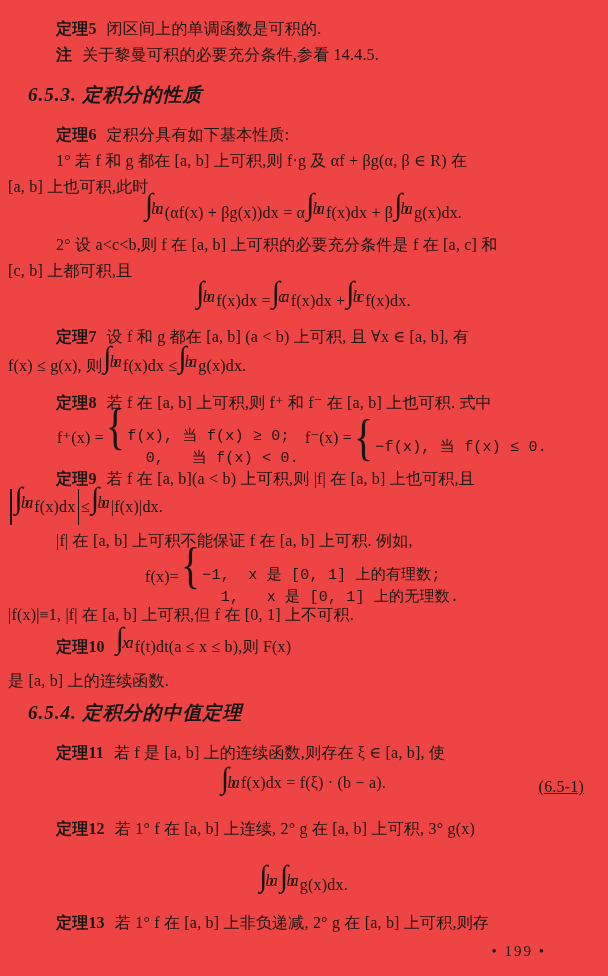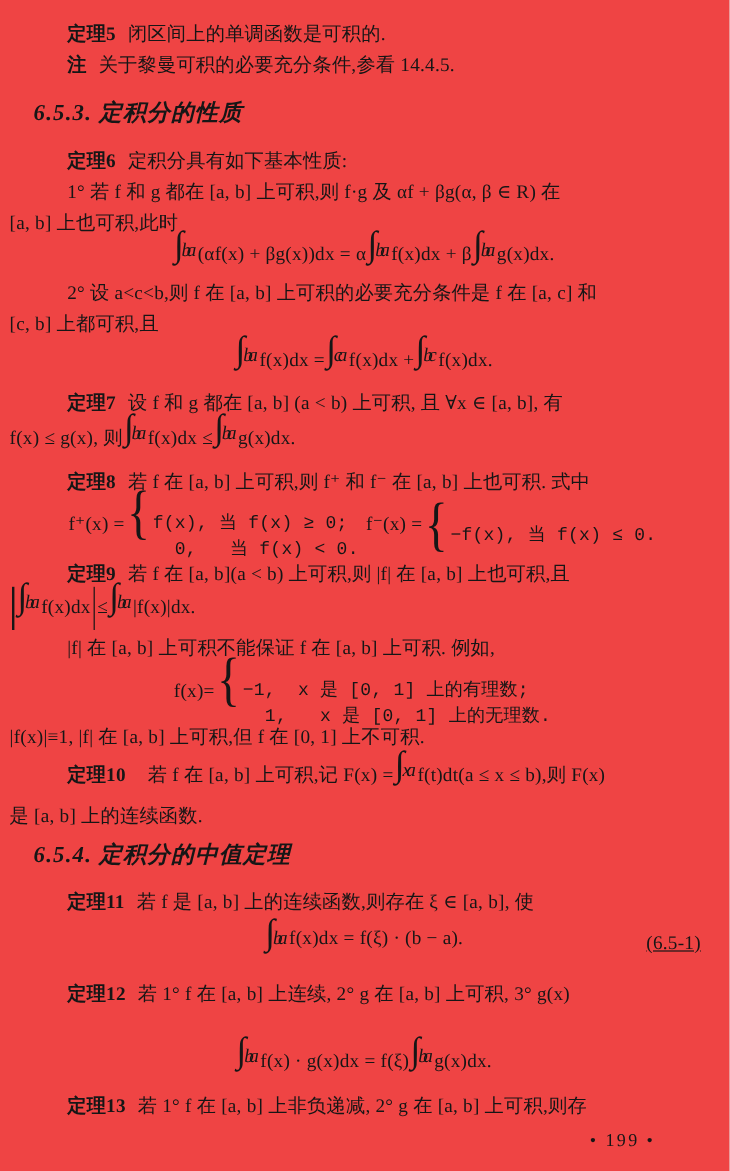--- a/index.html
+++ b/index.html
@@ -122,40 +122,38 @@
       <span class="cases"><span class="brace">{</span><span class="case-col">
           <span class="case-line">−1, &nbsp;x 是 [0, 1] 上的有理数;</span>
           <span class="case-line">&nbsp;&nbsp;1, &nbsp;&nbsp;x 是 [0, 1] 上的无理数.</span>
         </span></span>
     </div>
 
   <div class="line" style="top:602px">|f(x)|≡1, |f| 在 [a, b] 上可积,但 f 在 [0, 1] 上不可积.</div>
 
   <div class="line fm indent" style="top:626px;height:42px">
       <span class="bl">定理10</span>
-      <span>&nbsp;&nbsp;若 f 在 [a, b] 上可积,记 F(x) = </span>
       <span class="int"><span class="int-sign">∫</span><span class="lims"><span class="lim-sup">x</span><span class="lim-sub">a</span></span></span>
       <span>f(t)dt(a ≤ x ≤ b),则 F(x)</span>
     </div>
   <div class="line" style="top:668px">是 [a, b] 上的连续函数.</div>
 
   <h2 class="line" style="top:698px">6.5.4. 定积分的中值定理</h2>
 
   <div class="line indent" style="top:740px"><b class="bl">定理11</b><span>若 f 是 [a, b] 上的连续函数,则存在 ξ ∈ [a, b], 使</span></div>
 
   <div class="line fm center" style="top:766px;height:42px">
     <span class="fm"><span class="int"><span class="int-sign">∫</span><span class="lims"><span class="lim-sup">b</span><span class="lim-sub">a</span></span></span><span>f(x)dx = f(ξ) · (b − a).</span></span>
     <span class="eqtag">(6.5-1)</span>
   </div>
 
   <div class="line indent" style="top:816px"><b class="bl">定理12</b><span>若 1° f 在 [a, b] 上连续, 2° g 在 [a, b] 上可积, 3° g(x)</span></div>
 
   <div class="line fm center" style="top:864px;height:42px">
       <span class="int"><span class="int-sign">∫</span><span class="lims"><span class="lim-sup">b</span><span class="lim-sub">a</span></span></span>
-      <span>f(x) · g(x)dx = f(ξ)</span>
       <span class="int"><span class="int-sign">∫</span><span class="lims"><span class="lim-sup">b</span><span class="lim-sub">a</span></span></span>
       <span>g(x)dx.</span>
     </div>
 
   <div class="line indent" style="top:910px"><b class="bl">定理13</b><span>若 1° f 在 [a, b] 上非负递减, 2° g 在 [a, b] 上可积,则存</span></div>
 
   <div class="line pagenum" style="top:938px">• 199 •</div>
 
 </div>
 

